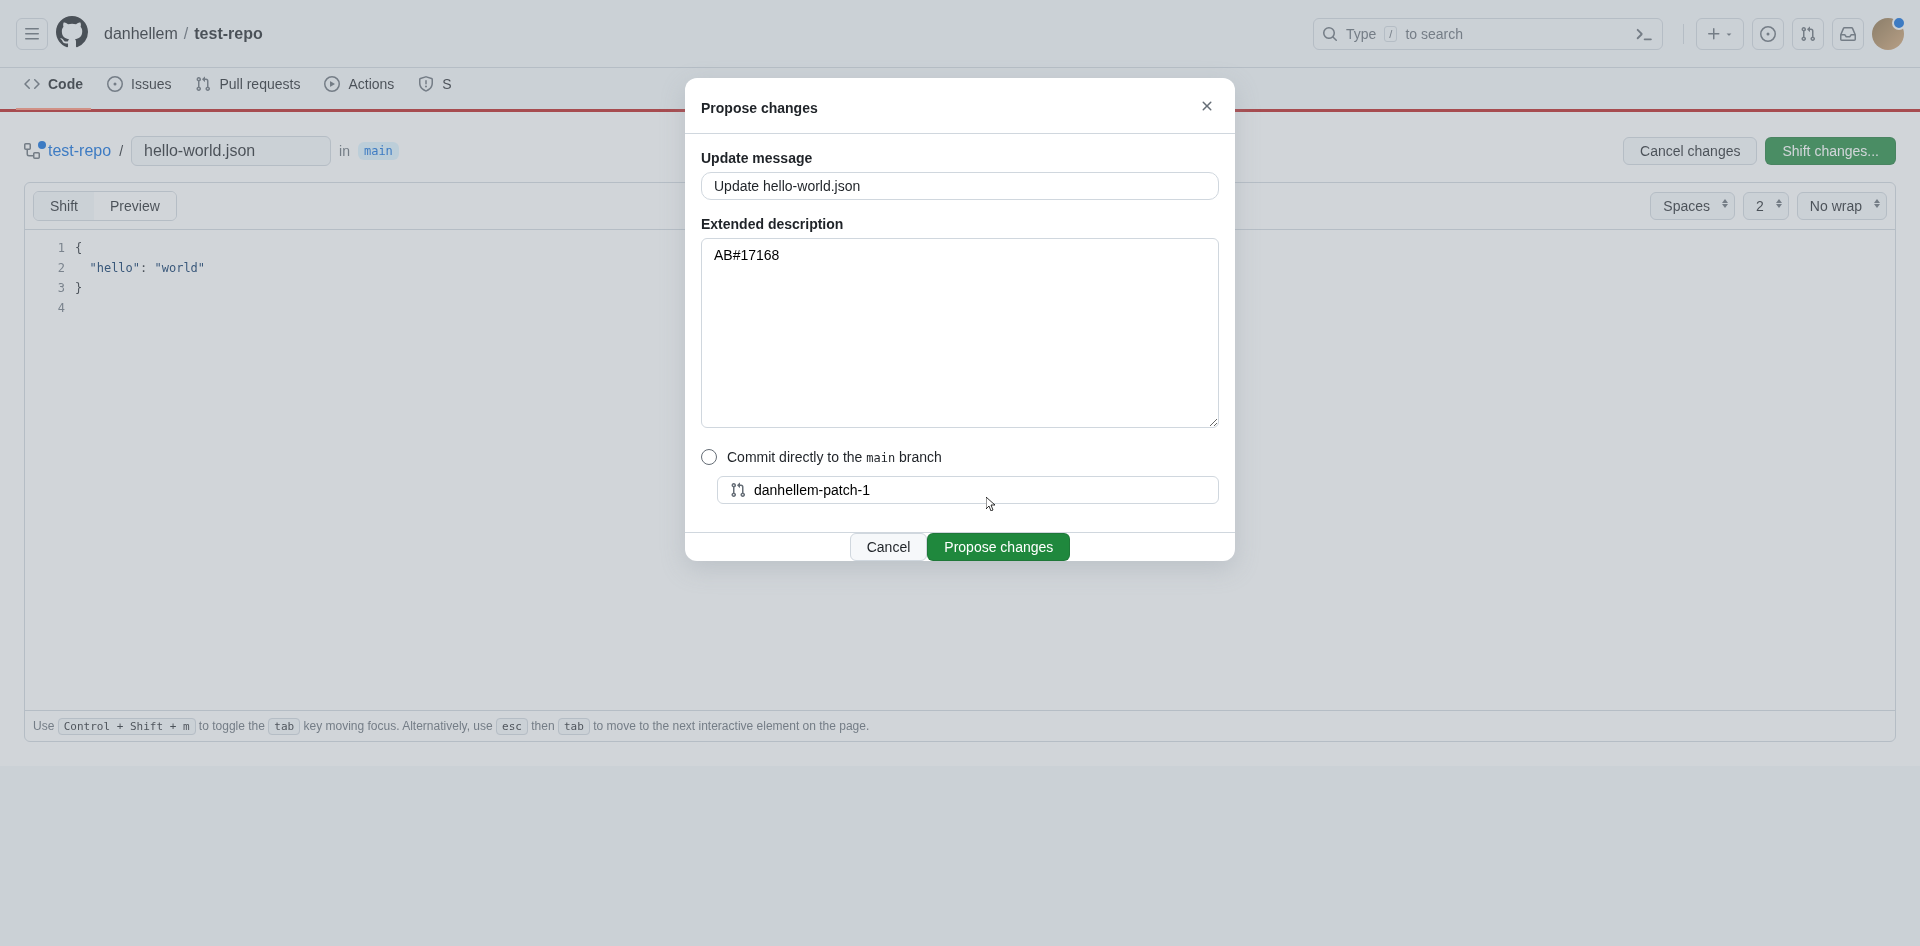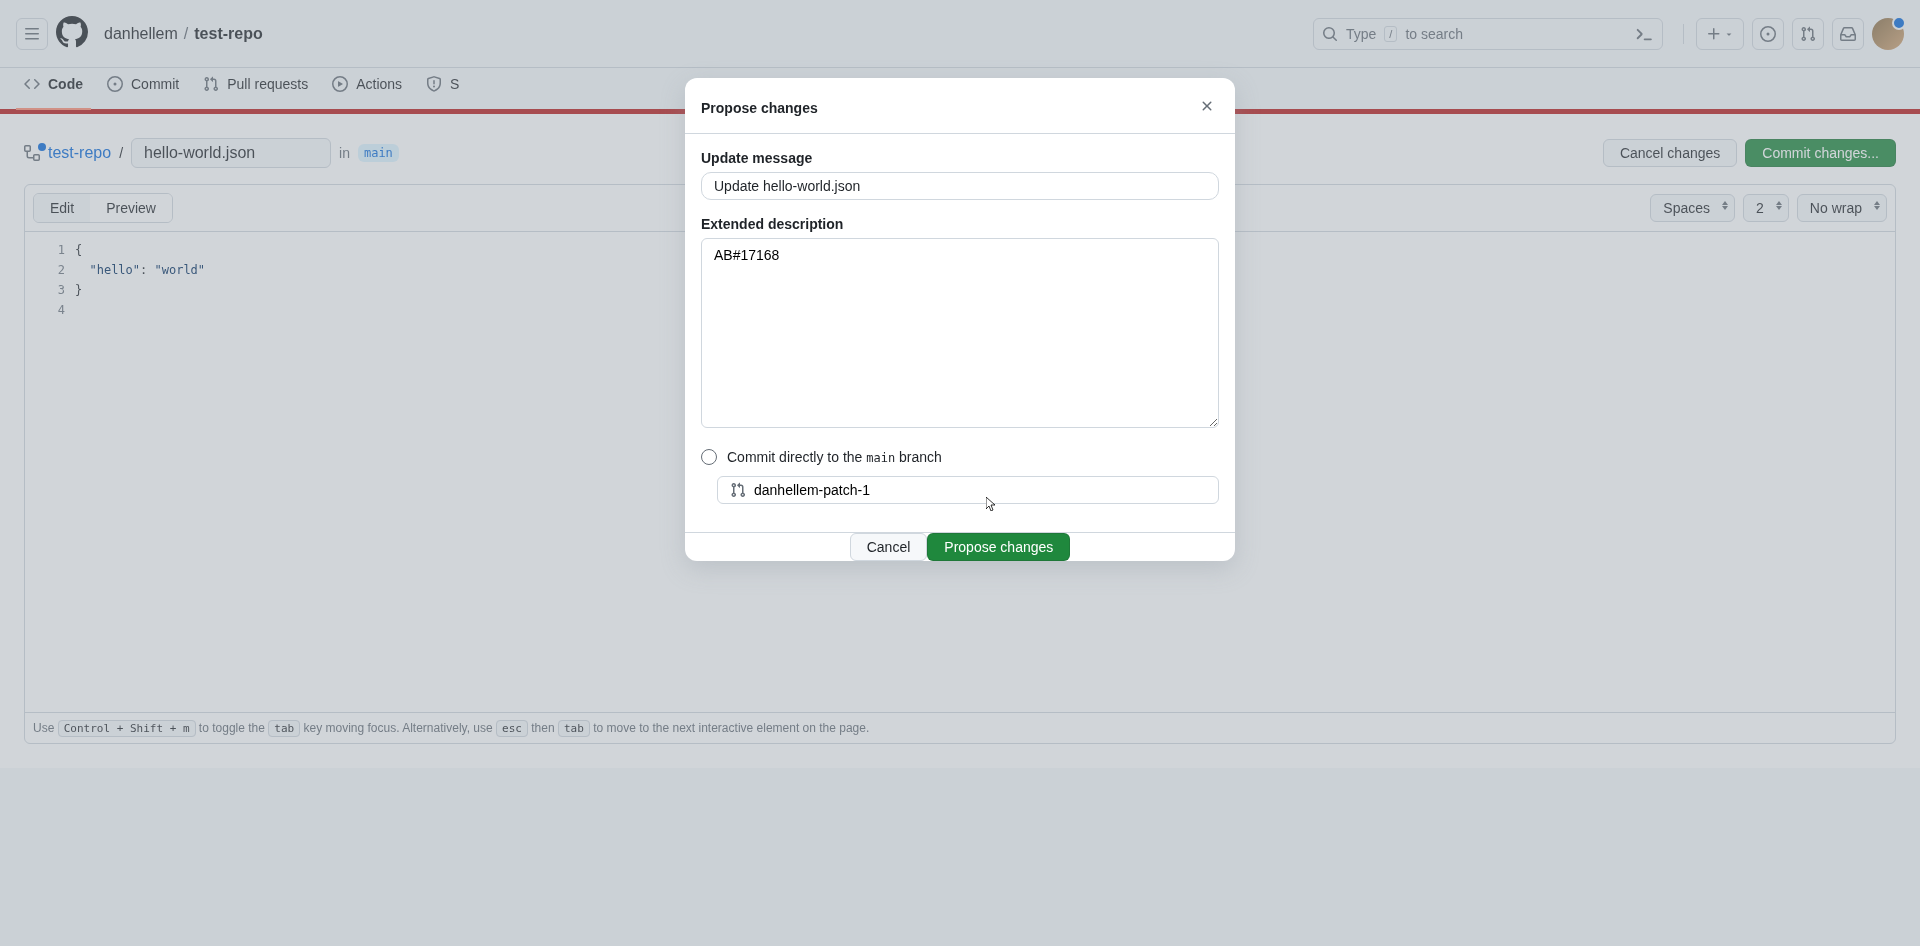--- a/index.html
+++ b/index.html
@@ -69,21 +69,21 @@
   background: linear-gradient(135deg, #8b6f47, #d4a574);
   position: relative;
 }
 .avatar::after {
   content: ""; position: absolute; top: -2px; right: -2px;
   width: 10px; height: 10px; border-radius: 50%;
   background: #0969da; border: 2px solid #f6f8fa;
 }
 .repo-nav {
   display: flex; padding: 0 16px; gap: 8px;
-  border-bottom: 5px solid #b91c1c;
+  border-bottom: 3px solid #b91c1c;
   background: #f6f8fa;
 }
 .repo-nav-item {
   display: flex; align-items: center; gap: 8px;
   padding: 8px 8px 16px 8px;
   color: #1f2328; font-size: 14px;
   cursor: pointer;
   border-bottom: 2px solid transparent;
   margin-bottom: -1px;
 }
@@ -331,21 +331,21 @@
     <svg class="octicon" width="16" height="16" viewBox="0 0 16 16">
         <path d="m11.28 3.22 4.25 4.25a.75.75 0 0 1 0 1.06l-4.25 4.25a.749.749 0 0 1-1.275-.326.749.749 0 0 1 .215-.734L13.94 8l-3.72-3.72a.749.749 0 0 1 .326-1.275.749.749 0 0 1 .734.215Zm-6.56 0a.751.751 0 0 1 1.042.018.751.751 0 0 1 .018 1.042L2.06 8l3.72 3.72a.749.749 0 0 1-.326 1.275.749.749 0 0 1-.734-.215L.47 8.53a.75.75 0 0 1 0-1.06Z"></path>
       </svg>
     <span>Code</span>
   </div>
   <div class="repo-nav-item">
     <svg class="octicon" width="16" height="16" viewBox="0 0 16 16">
         <path d="M8 9.5a1.5 1.5 0 1 0 0-3 1.5 1.5 0 0 0 0 3Z"></path>
         <path d="M8 0a8 8 0 1 1 0 16A8 8 0 0 1 8 0ZM1.5 8a6.5 6.5 0 1 0 13 0 6.5 6.5 0 0 0-13 0Z"></path>
       </svg>
-    <span>Commit</span>
+    <span>Issues</span>
   </div>
   <div class="repo-nav-item">
     <svg class="octicon" width="16" height="16" viewBox="0 0 16 16">
         <path d="M1.5 3.25a2.25 2.25 0 1 1 3 2.122v5.256a2.251 2.251 0 1 1-1.5 0V5.372A2.25 2.25 0 0 1 1.5 3.25Zm5.677-.177L9.573.677A.25.25 0 0 1 10 .854V2.5h1A2.5 2.5 0 0 1 13.5 5v5.628a2.251 2.251 0 1 1-1.5 0V5a1 1 0 0 0-1-1h-1v1.646a.25.25 0 0 1-.427.177L7.177 3.427a.25.25 0 0 1 0-.354ZM3.75 2.5a.75.75 0 1 0 0 1.5.75.75 0 0 0 0-1.5Zm0 9.5a.75.75 0 1 0 0 1.5.75.75 0 0 0 0-1.5Zm8.25.75a.75.75 0 1 0 1.5 0 .75.75 0 0 0-1.5 0Z"></path>
       </svg>
     <span>Pull requests</span>
   </div>
   <div class="repo-nav-item">
     <svg class="octicon" width="16" height="16" viewBox="0 0 16 16">
         <path d="M8 0a8 8 0 1 1 0 16A8 8 0 0 1 8 0ZM1.5 8a6.5 6.5 0 1 0 13 0 6.5 6.5 0 0 0-13 0Zm4.879-2.773 4.264 2.559a.25.25 0 0 1 0 .428l-4.264 2.559A.25.25 0 0 1 6 10.559V5.442a.25.25 0 0 1 .379-.215Z"></path>
@@ -367,27 +367,27 @@
           <path d="M0 1.75C0 .784.784 0 1.75 0h3.5C6.216 0 7 .784 7 1.75v3.5A1.75 1.75 0 0 1 5.25 7H4v4a1 1 0 0 0 1 1h4v-1.25C9 9.784 9.784 9 10.75 9h3.5c.966 0 1.75.784 1.75 1.75v3.5A1.75 1.75 0 0 1 14.25 16h-3.5A1.75 1.75 0 0 1 9 14.25v-.75H5A2.5 2.5 0 0 1 2.5 11V7h-.75A1.75 1.75 0 0 1 0 5.25Zm1.75-.25a.25.25 0 0 0-.25.25v3.5c0 .138.112.25.25.25h3.5a.25.25 0 0 0 .25-.25v-3.5a.25.25 0 0 0-.25-.25Zm9 9a.25.25 0 0 0-.25.25v3.5c0 .138.112.25.25.25h3.5a.25.25 0 0 0 .25-.25v-3.5a.25.25 0 0 0-.25-.25Z"></path>
         </svg>
     </span>
     <a href="#" class="repo-link">test-repo</a>
     <span class="slash">/</span>
     <input class="filename-input" value="hello-world.json" style="">
     <span class="in-label">in</span>
     <span class="branch-chip">main</span>
     <div class="file-bar-spacer"></div>
     <button class="btn btn-secondary">Cancel changes</button>
-    <button class="btn btn-primary">Commit changes...</button>
+    <button class="btn btn-primary">Shift changes...</button>
   </div>
 
   <div class="editor-box">
     <div class="editor-toolbar">
       <div class="tab-group">
-        <div class="tab-btn active">Edit</div>
+        <div class="tab-btn active">Shift</div>
         <div class="tab-btn">Preview</div>
       </div>
       <div class="toolbar-spacer"></div>
       <div class="select-wrap">Spaces</div>
       <div class="select-wrap">2</div>
       <div class="select-wrap">No wrap</div>
     </div>
     <div class="code-area">
       <div class="gutter">
         <div>1</div>

